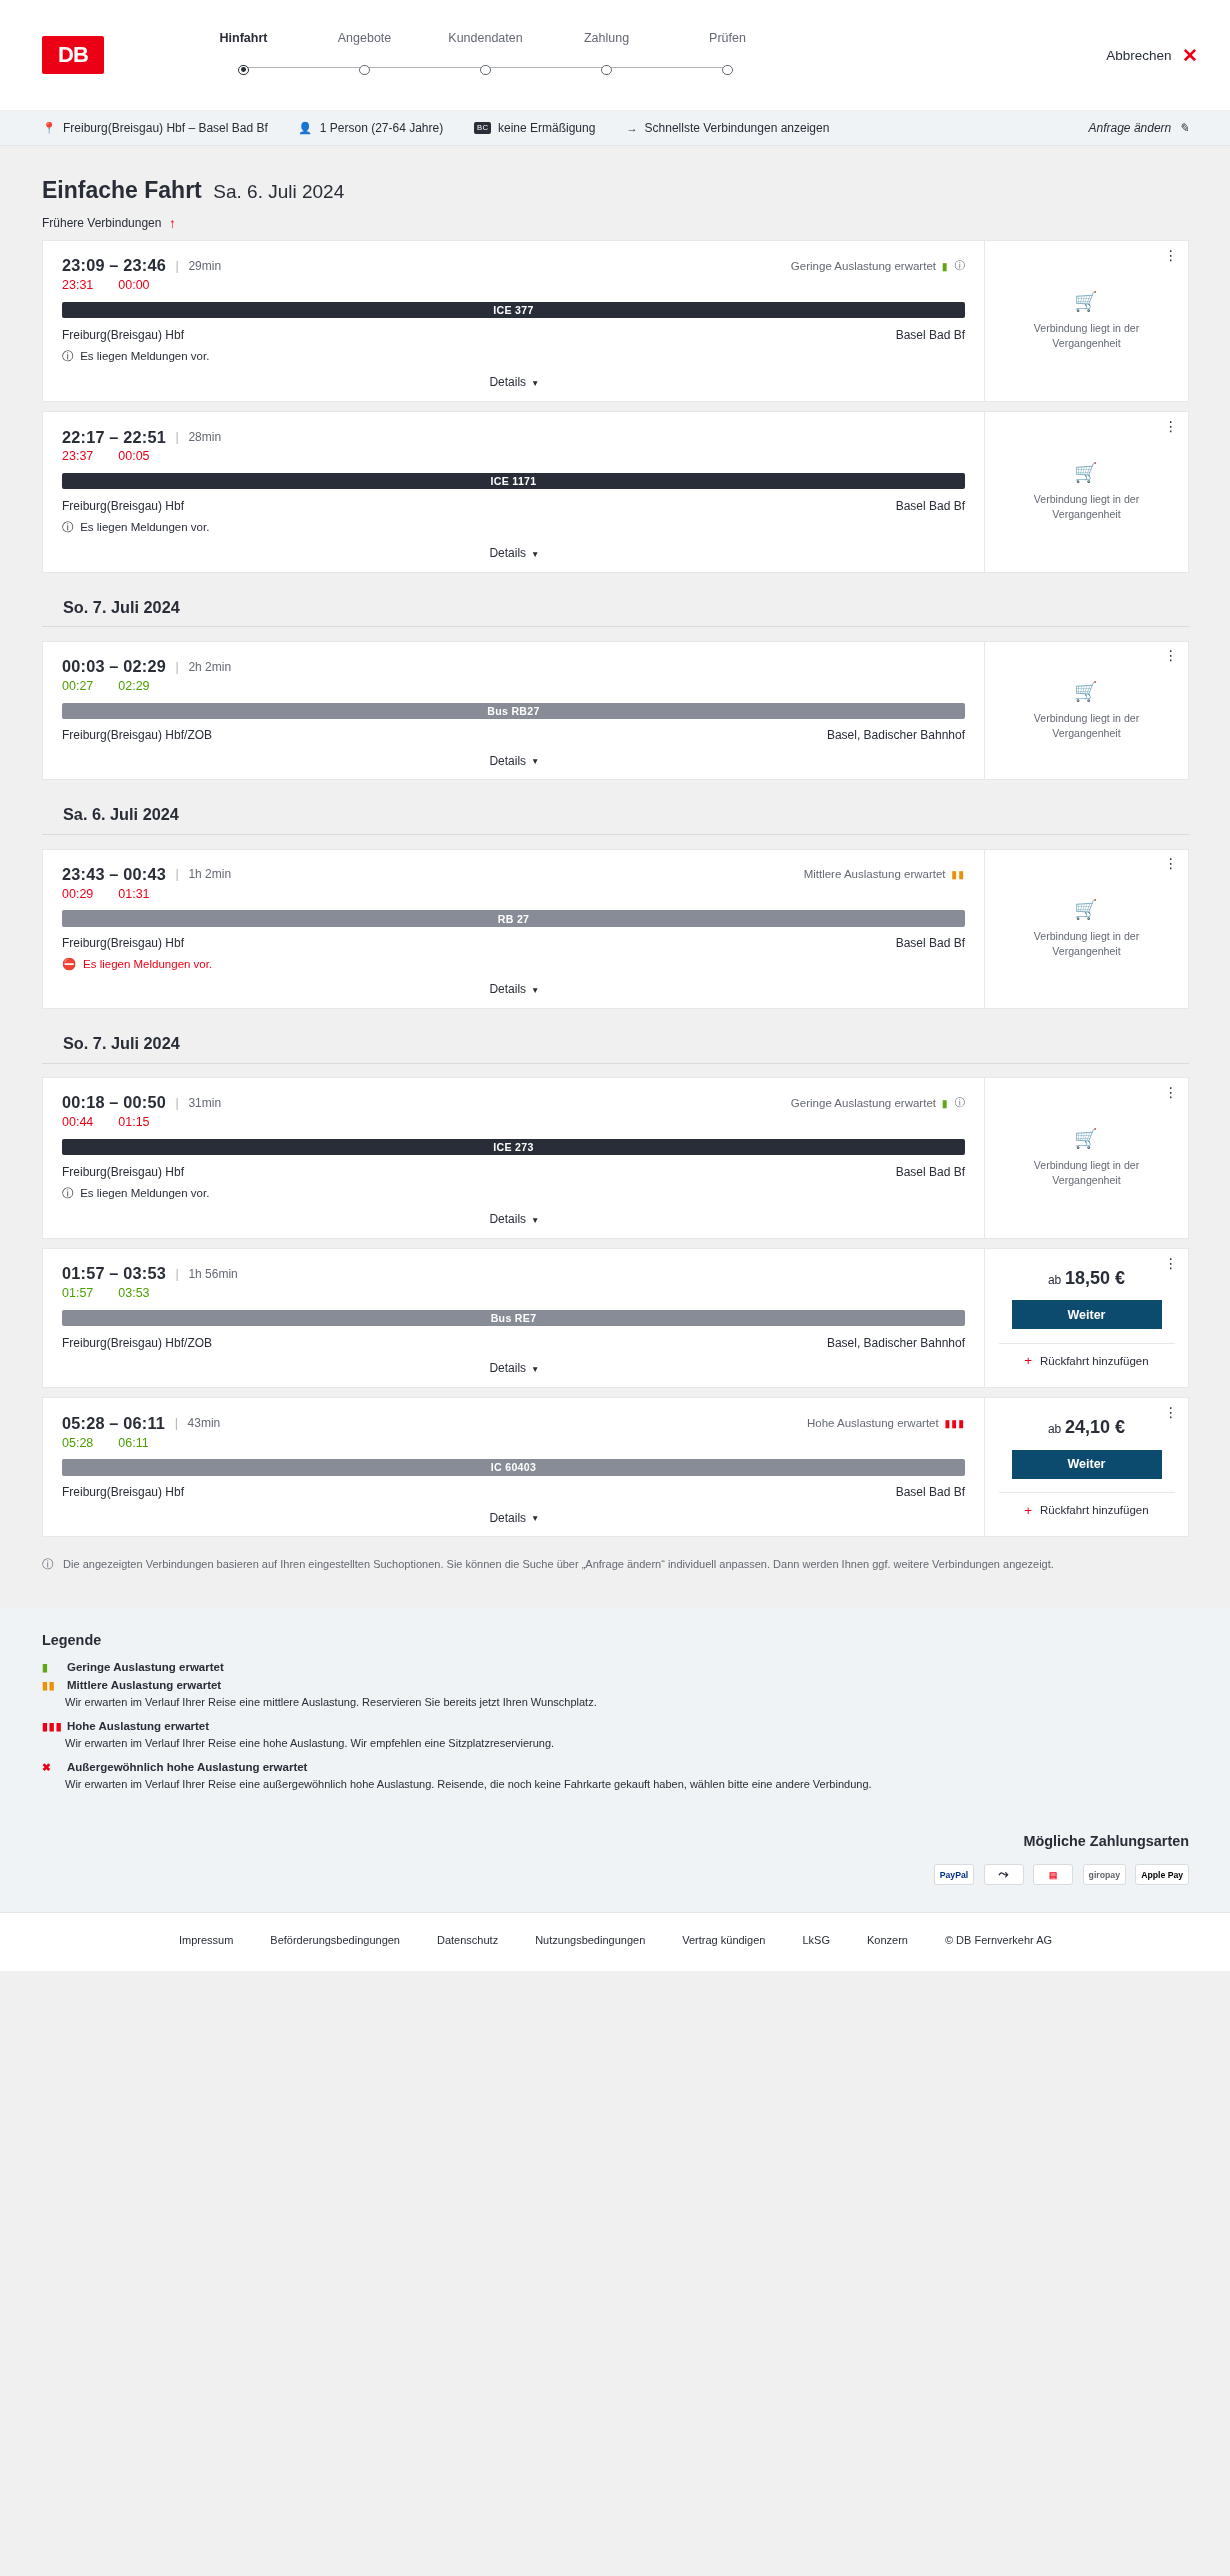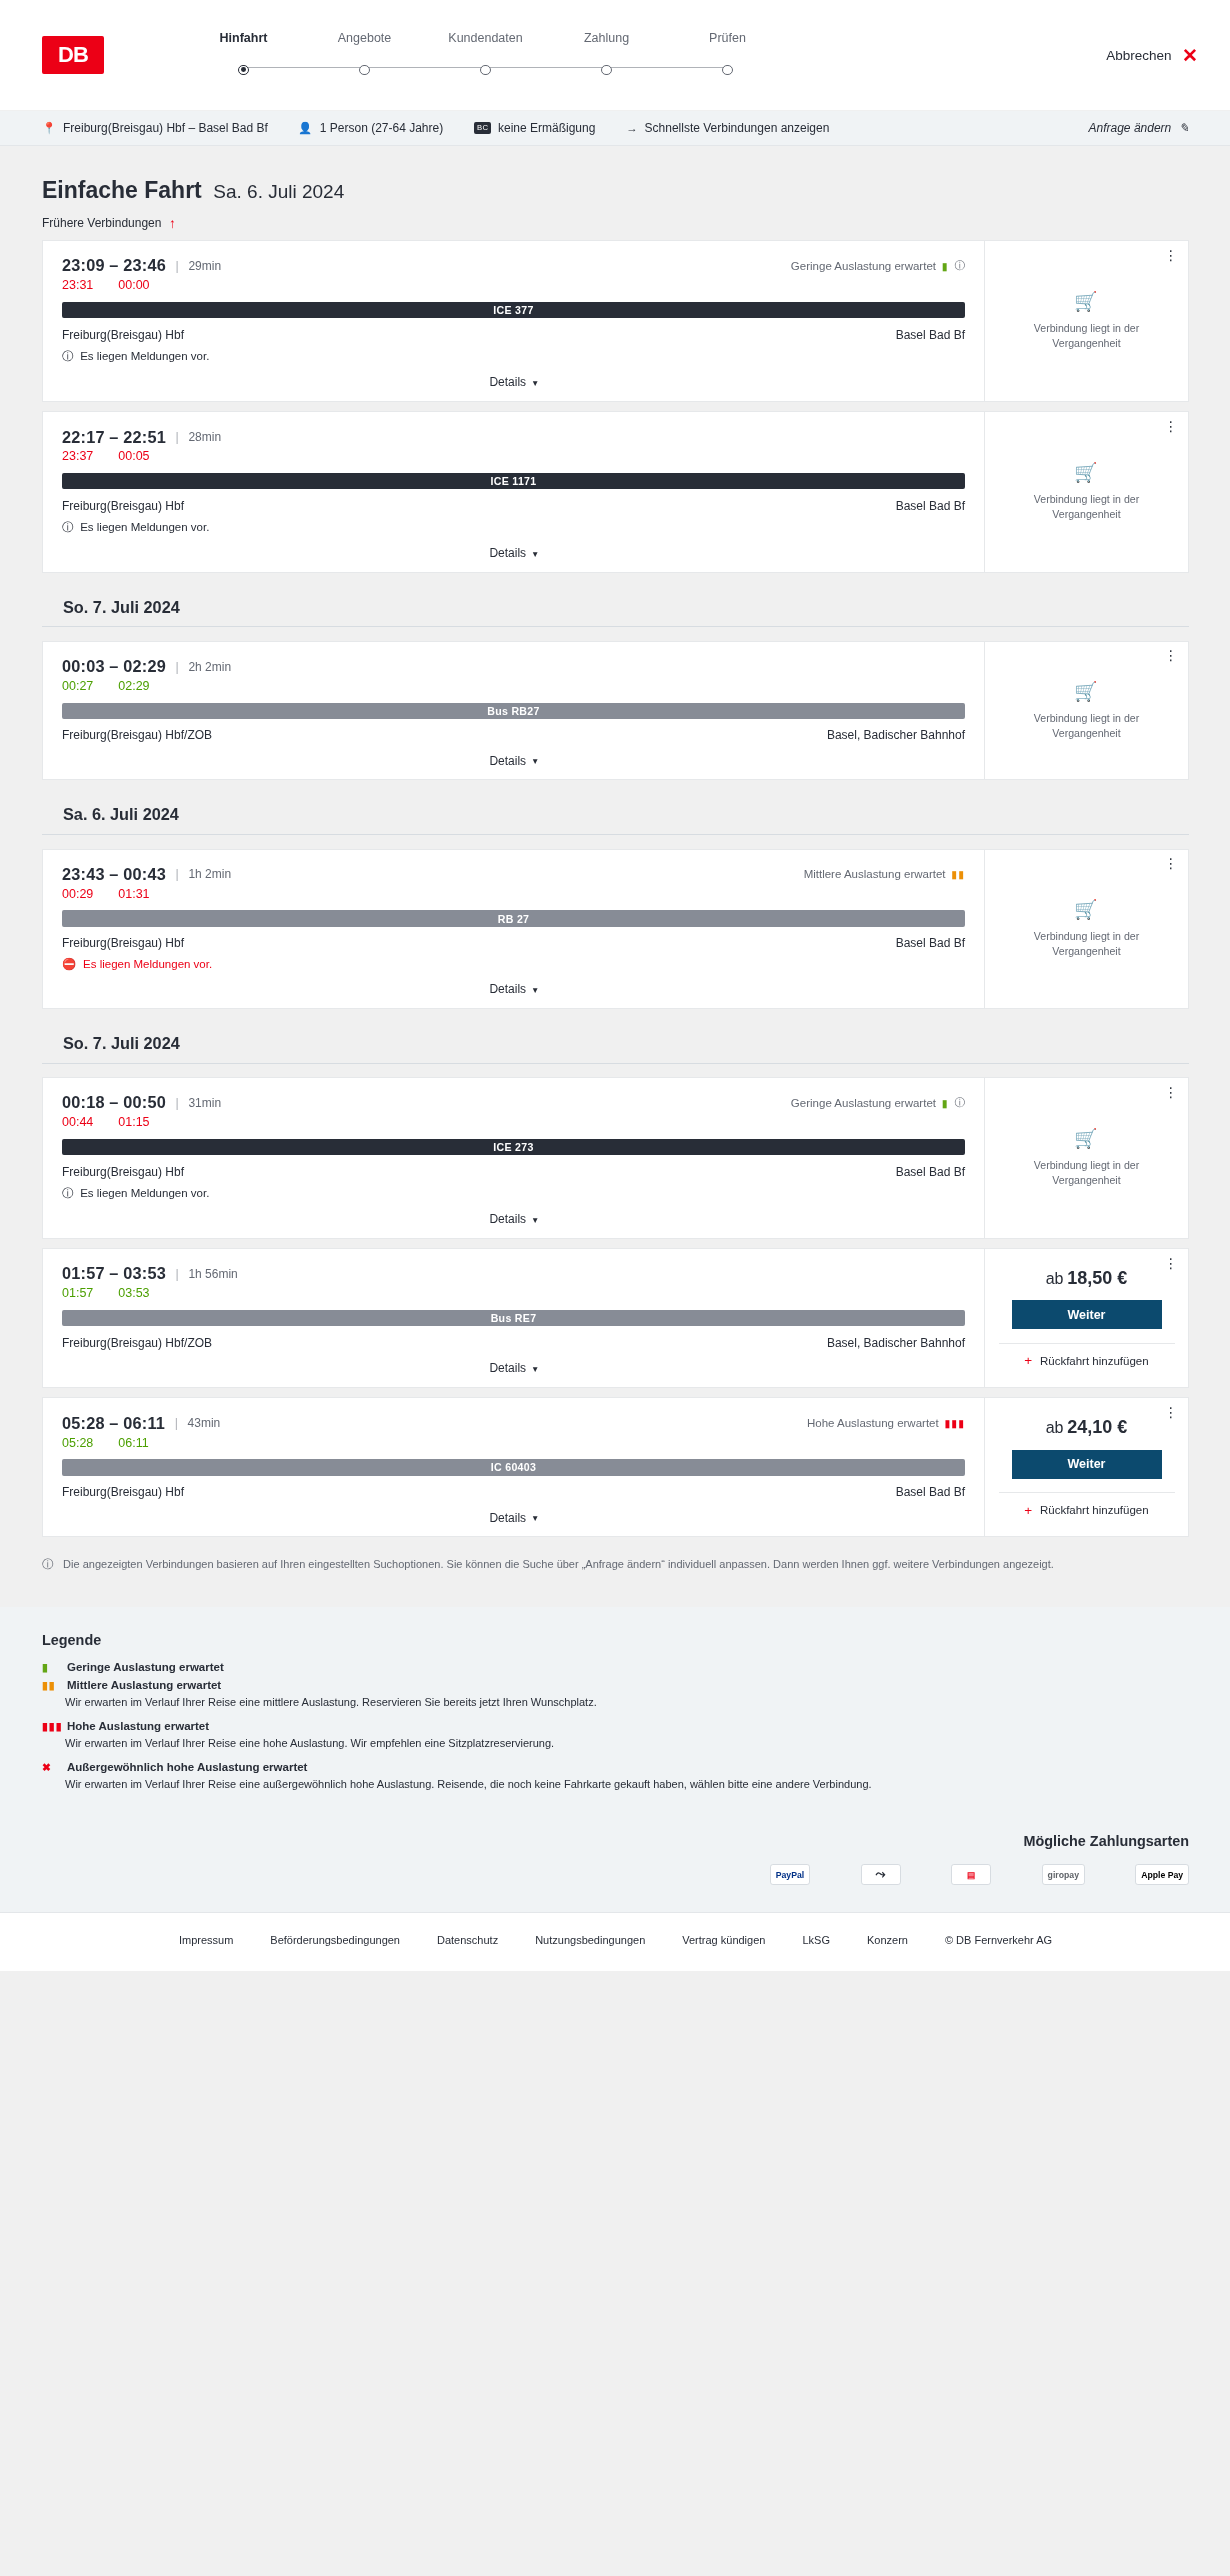--- a/index.html
+++ b/index.html
@@ -133,21 +133,21 @@
   .chev { font-size:9.6px; }
   .kebab {
     position:absolute; right:9.6px; top:7.7px; cursor:pointer;
     font-size:13.5px; color:#282d37; letter-spacing:1px; line-height:1;
   }
   .past {
     text-align:center; font-size:10.6px; color:#646973; line-height:1.45;
   }
   .cart-icon { font-size:19px; color:#646973; display:block; margin-bottom:7.7px;}
   .price { font-size:18px; font-weight:bold; }
-  .price .ab { font-size:16px; font-weight:normal; margin-right:3.8px;margin-top:12px;}
+  .price .ab { font-size:12px; font-weight:normal; margin-right:3.8px;margin-top:12px;}
   .weiter {
     background:#0c4a6e; color:#fff; border:none; width:150px; height:29px;
     font-size:12.5px; font-weight:bold; margin-top:11.5px; cursor:pointer;
     font-family:"Liberation Sans", sans-serif;
   }
   .rueck {
     border-top:1px solid #e6e8ea; width:100%; text-align:center;
     font-size:11.5px; padding-top:9.6px; margin-top:13.5px;
     display:flex; align-items:center; justify-content:center; gap:7.7px; cursor:pointer;
   }
@@ -176,21 +176,21 @@
 
   
   .payrow {
     background:#f0f3f5; padding:0 42px 27px 42px; text-align:right;
   }
   .payrow h3 { font-size:14.4px; margin:0 0 15.4px 0;}
   .paylogos { display:flex; justify-content:flex-end; align-items:center; gap:9.6px;}
   .paylogo {
     height:21px; min-width:40px; background:#fff; border:1px solid #d7dce1;
     border-radius:2.9px; display:flex; align-items:center; justify-content:center;
-    font-size:8.7px; font-weight:bold; padding:0 4.8px;margin-left:41px;
+    font-size:8.7px; font-weight:bold; padding:0 4.8px;
   }
   .paypal { color:#003087; }
   .sepa { font-size:12.5px; }
   .cc { color:#ec0016; }
   .gpay { color:#5f6368; }
   .apay { color:#000; }
 
   
   .footer {
     background:#fff; border-top:1px solid #e3e6e9;

